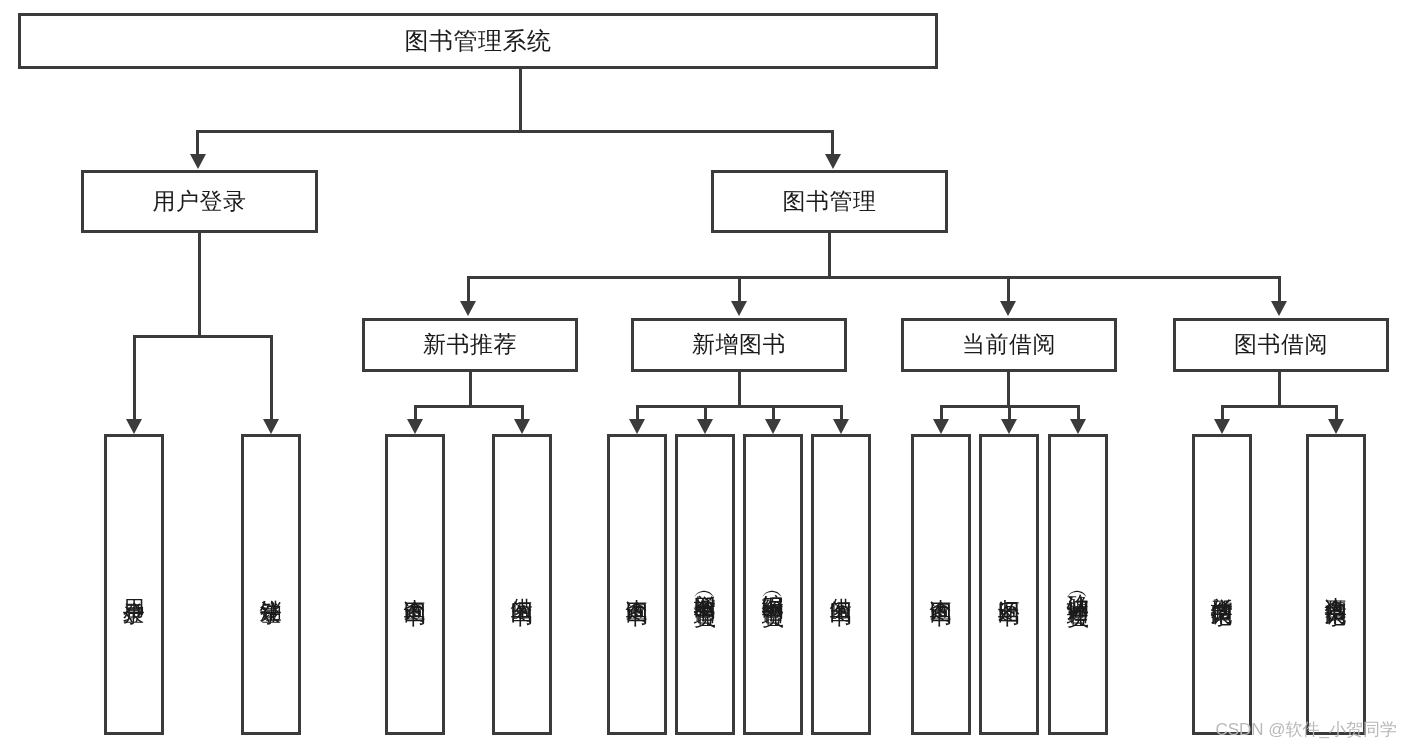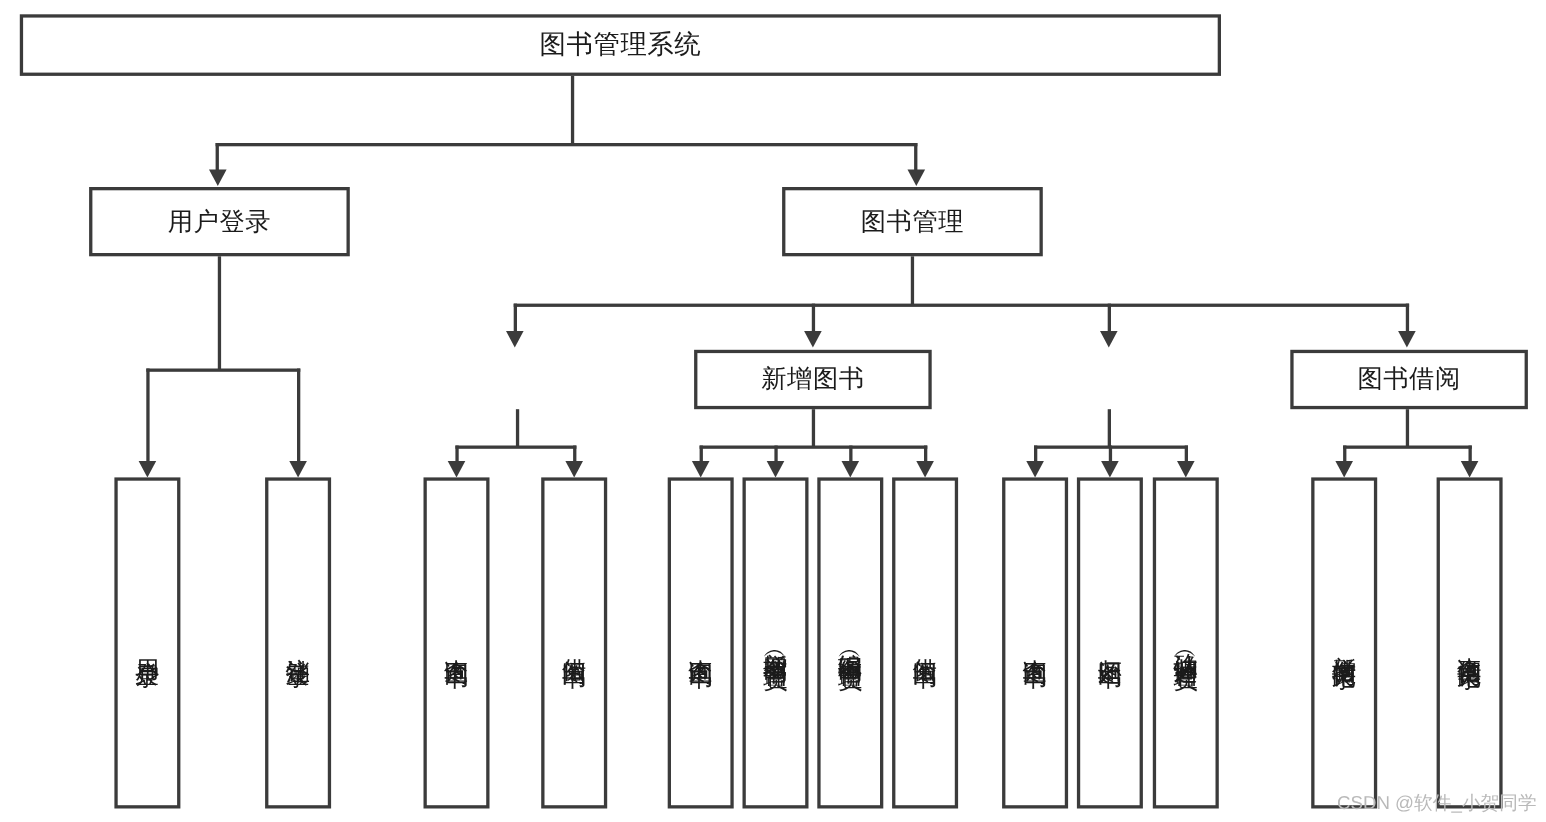--- a/index.html
+++ b/index.html
@@ -71,21 +71,21 @@
     color: #b9b9b9;
     white-space: nowrap;
     font-family: "Liberation Sans", "DejaVu Sans", sans-serif;
   }
 </style>
 </head>
 <body>
 
 <div id="canvas">
 
-  <div class="node root horiz" style="left:18px; top:13px; width:1092px; height:56px;">
+  <div class="node root horiz" style="left:18px; top:13px; width:920px; height:56px;">
     <span class="label">图书管理系统</span>
   </div>
 
   <div class="edge v" style="left:519px; top:69px; height:63px;"></div>
   <div class="edge h" style="left:196px; top:130px; width:638px;"></div>
   <div class="edge v" style="left:196px; top:130px; height:25px;"></div>
   <div class="edge v" style="left:831px; top:130px; height:25px;"></div>
   <div class="arrow" style="left:190px; top:154px;"></div>
   <div class="arrow" style="left:825px; top:154px;"></div>
 
@@ -107,22 +107,28 @@
   <div class="edge h" style="left:467px; top:276px; width:814px;"></div>
   <div class="edge v" style="left:467px; top:276px; height:26px;"></div>
   <div class="edge v" style="left:738px; top:276px; height:26px;"></div>
   <div class="edge v" style="left:1007px; top:276px; height:26px;"></div>
   <div class="edge v" style="left:1278px; top:276px; height:26px;"></div>
   <div class="arrow" style="left:460px; top:301px;"></div>
   <div class="arrow" style="left:731px; top:301px;"></div>
   <div class="arrow" style="left:1000px; top:301px;"></div>
   <div class="arrow" style="left:1271px; top:301px;"></div>
 
+  <div class="node horiz" style="left:362px; top:318px; width:216px; height:54px;">
+    <span class="label">新书推荐</span>
+  </div>
   <div class="node horiz" style="left:631px; top:318px; width:216px; height:54px;">
     <span class="label">新增图书</span>
+  </div>
+  <div class="node horiz" style="left:901px; top:318px; width:216px; height:54px;">
+    <span class="label">当前借阅</span>
   </div>
   <div class="node horiz" style="left:1173px; top:318px; width:216px; height:54px;">
     <span class="label">图书借阅</span>
   </div>
 
   <div class="edge v" style="left:469px; top:372px; width:3px; height:35px;"></div>
   <div class="edge h" style="left:414px; top:405px; width:110px;"></div>
   <div class="edge v" style="left:414px; top:405px; height:15px;"></div>
   <div class="edge v" style="left:521px; top:405px; height:15px;"></div>
   <div class="arrow" style="left:407px; top:419px;"></div>

